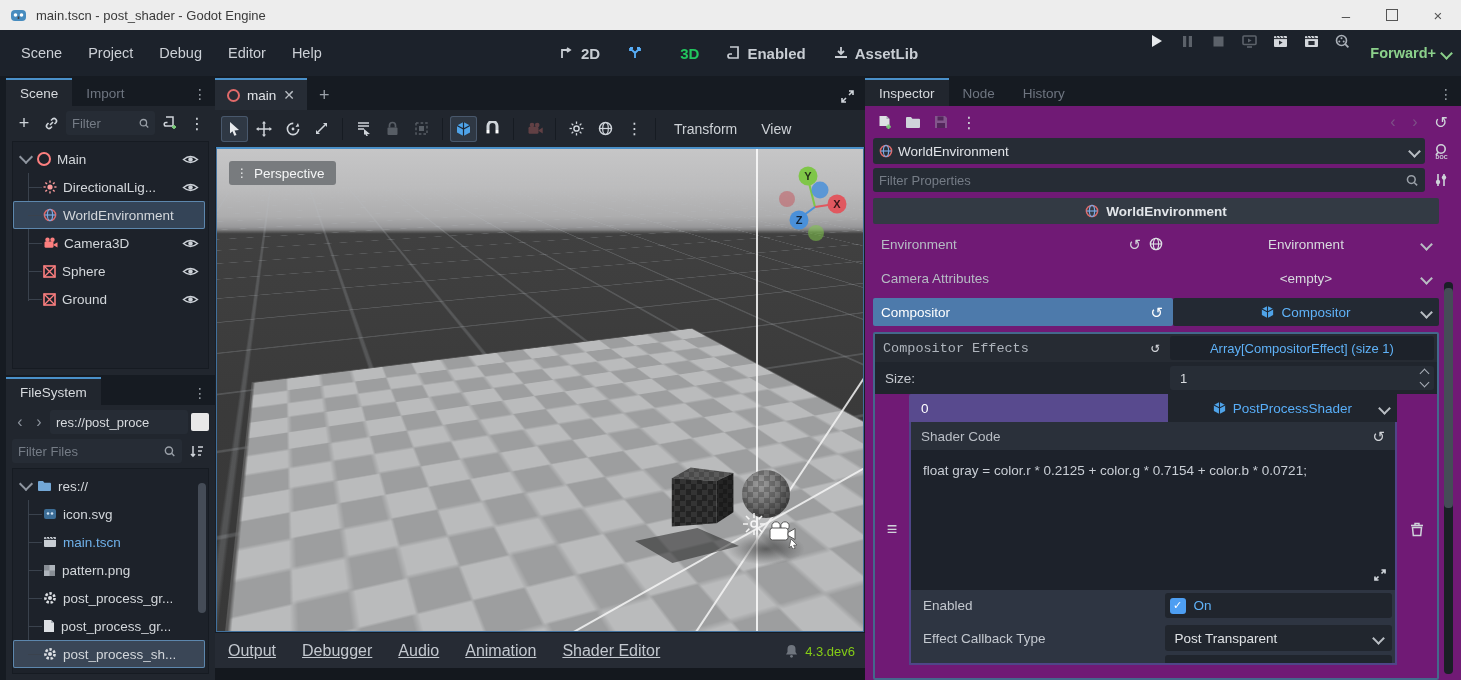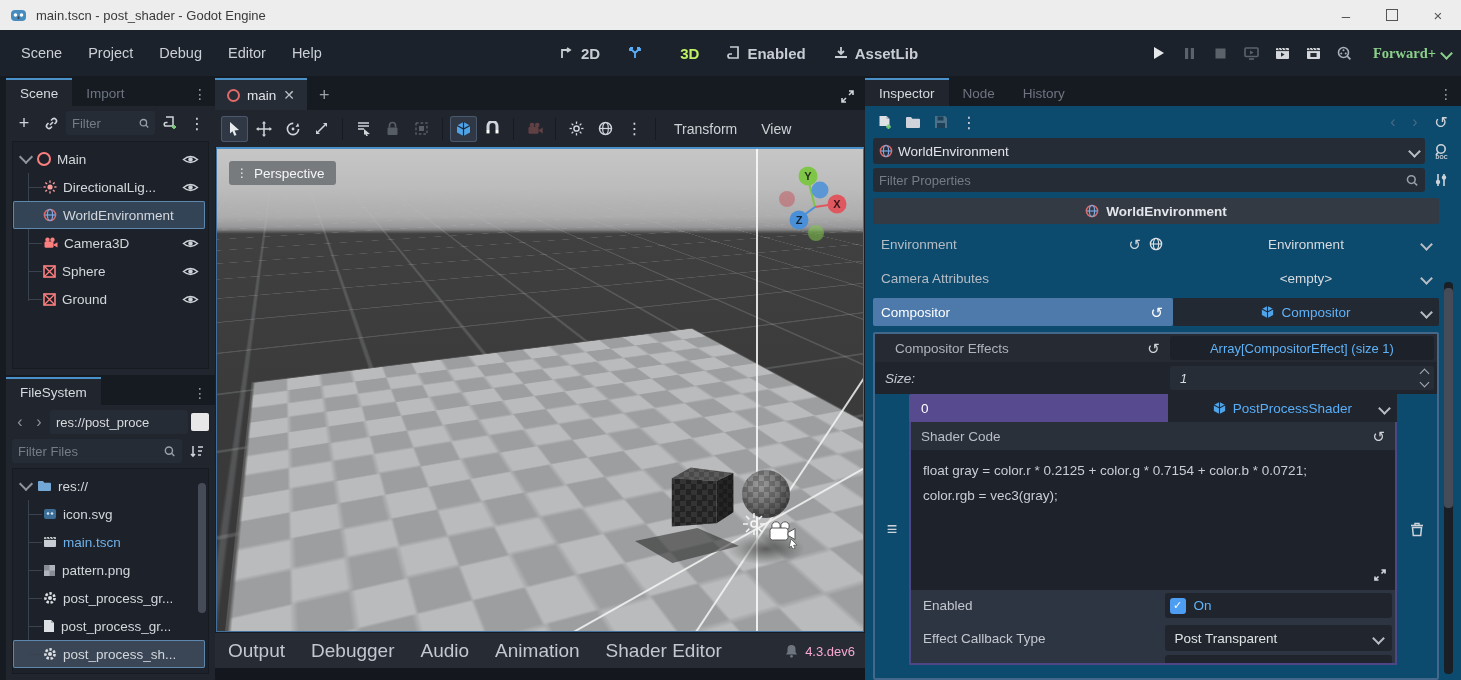--- a/index.html
+++ b/index.html
@@ -15,22 +15,22 @@
   .titlebar .wtitle{font-size:13px;color:#3a3a3a;}
   .wcontrols{margin-left:auto;display:flex;height:100%;}
   .wbtn{width:46px;height:100%;display:flex;align-items:center;justify-content:center;color:#555;font-size:15px;}
   .maxbox{width:10px;height:10px;border:1.2px solid #555;}
   
   .menubar{position:absolute;left:0;top:30px;right:0;height:46px;background:#1c222b;}
   .menus{position:absolute;left:8px;top:0;height:46px;display:flex;align-items:center;}
   .menu-item{padding:0 13px;font-size:14.5px;color:#ccd0d6;cursor:default;}
   .workspaces{position:absolute;left:560px;top:0;height:46px;display:flex;align-items:center;gap:28px;}
   .ws{display:flex;align-items:center;gap:7px;font-size:15px;font-weight:bold;color:#c8cdd3;}
-  .ws.active{color:#bef264;gap:38px;}
-  .runbar{position:absolute;right:10px;top:0;height:46px;display:flex;align-items:center;gap:9px;font-family:Liberation Serif, serif;}
+  .ws.active{color:#22c55e;gap:38px;}
+  .runbar{position:absolute;right:10px;top:0;height:46px;display:flex;gap:9px;}
   .runbtn{width:22px;height:22px;display:flex;align-items:center;justify-content:center;}
   .renderer{display:flex;align-items:center;gap:6px;color:#8bd08b;font-weight:bold;font-size:14.5px;margin-left:8px;}
   .chev{width:7px;height:7px;border-right:2px solid #b8bdc3;border-bottom:2px solid #b8bdc3;transform:rotate(45deg);display:inline-block;flex:none;}
   .chev.green{border-color:#8bd08b;}
   
   .main{position:absolute;left:0;top:76px;right:0;bottom:0;}
   
   .leftdock{position:absolute;left:0;top:0;bottom:0;width:215px;background:#161b22;padding-left:6px;box-sizing:border-box;display:flex;flex-direction:column;}
   .tabsrow{height:30px;background:#161b22;display:flex;align-items:flex-end;flex:none;}
   .dtab{height:28px;display:flex;align-items:center;padding:0 14px;font-size:13.5px;color:#6e7580;border-top:2px solid transparent;box-sizing:border-box;}
@@ -97,44 +97,44 @@
     background:repeating-conic-gradient(rgba(0,0,0,.20) 0% 25%,rgba(0,0,0,0) 25% 50%),
                radial-gradient(circle at 38% 30%,#9c9c9c,#777 40%,#4a4a4a 72%,#2e2e2e 100%);
     background-size:11px 11px,100% 100%;}
   .pill{position:absolute;left:12px;top:12px;height:24px;background:rgba(116,119,122,.95);border-radius:3px;
     display:flex;align-items:center;gap:6px;padding:0 11px 0 7px;color:#f4f5f6;font-size:13.5px;}
   .pill .pdots{color:#eceded;font-size:12px;letter-spacing:0;}
   .gizmo{position:absolute;right:14px;top:8px;}
   .lightgizmo{position:absolute;left:524px;top:362px;}
   .camcursor{position:absolute;left:546px;top:370px;}
   .bottombar{position:absolute;left:0;right:0;top:556px;height:36px;background:#262b34;display:flex;align-items:center;border-top:1px solid #161b22;}
-  .bbtab{padding:0 13px;font-size:19px;color:#c3c8cf;}
-  .bbright{margin-left:auto;display:flex;align-items:center;gap:7px;padding-right:10px;color:#f9a8d4;font-size:13px;}
+  .bbtab{padding:0 13px;font-size:16px;color:#c3c8cf;text-decoration:underline;}
+  .bbright{margin-left:auto;display:flex;align-items:center;gap:7px;padding-right:10px;color:#84cc16;font-size:13px;}
   .bedge{position:absolute;left:0;right:0;top:592px;bottom:0;background:#14181e;}
   
-  .rightdock{position:absolute;left:865px;top:0;right:0;bottom:0;background:#0c4a6e;display:flex;flex-direction:column;}
+  .rightdock{position:absolute;left:865px;top:0;right:0;bottom:0;background:#701a75;display:flex;flex-direction:column;}
   .itoolbar{display:flex;align-items:center;gap:4px;padding:4px 8px 2px 8px;flex:none;}
   .itoolbar .right{margin-left:auto;display:flex;align-items:center;gap:6px;}
   .noderow,.filterrow{display:flex;align-items:center;gap:4px;padding:2px 8px;flex:none;}
   .props{flex:1;margin:4px 22px 0 8px;position:relative;min-height:0;display:flex;flex-direction:column;}
   .pheader{height:26px;background:#333a44;border-radius:2px;display:flex;align-items:center;justify-content:center;gap:7px;font-size:13.5px;font-weight:bold;color:#e2e5e9;flex:none;}
   .prow{height:28px;margin-top:6px;display:flex;align-items:center;flex:none;}
   .plabel{flex:1;display:flex;align-items:center;gap:8px;padding-left:8px;font-size:13.5px;color:#b6bcc4;min-width:0;}
   .plabel .ricons{margin-left:auto;display:flex;align-items:center;gap:8px;padding-right:10px;}
   .pvalue{width:47%;display:flex;align-items:center;justify-content:center;gap:7px;position:relative;font-size:13.5px;color:#d8dbdf;flex:none;}
   .pvalue .chev{position:absolute;right:8px;}
   .comp-label{background:#4d7aab;border-radius:2px;height:28px;color:#fff;}
   .comp-label .ricons .rv{color:#fff;}
   .comp-value{background:#232933;border-radius:2px;height:28px;color:#5fb2f8;}
   .effects-group{margin-top:6px;border:2px solid #44688c;border-radius:2px;flex:1;min-height:0;overflow:hidden;display:flex;flex-direction:column;}
   .effrow{height:28px;display:flex;align-items:center;background:#262b33;flex:none;}
-  .efflabel{flex:1;display:flex;align-items:center;font-size:13.5px;color:#aeb4bc;padding-left:20px;}
+  .efflabel{flex:1;display:flex;align-items:center;font-size:13.5px;color:#aeb4bc;padding-left:8px;font-family:Liberation Mono, monospace;}
   .efflabel .rv{margin-left:auto;margin-right:10px;}
   .arrbtn{width:47%;height:24px;margin-right:3px;background:#1d222a;border-radius:3px;display:flex;align-items:center;justify-content:center;font-size:13px;color:#5fb2f8;flex:none;}
-  .sizerow{height:32px;display:flex;align-items:center;background:#20252d;flex:none;font-style:italic;}
+  .sizerow{height:32px;display:flex;align-items:center;background:#20252d;flex:none;}
   .sizerow .plabel{color:#c6cad0;padding-left:10px;}
   .numfield{width:47%;height:24px;background:#272d36;border-radius:3px;display:flex;align-items:center;padding-left:10px;box-sizing:border-box;font-size:13px;color:#d8dbdf;margin-right:3px;flex:none;}
   .stepper{margin-left:auto;margin-right:6px;display:flex;flex-direction:column;gap:2px;}
   .stepper i{width:6px;height:6px;border-right:1.8px solid #a9afb8;border-bottom:1.8px solid #a9afb8;display:block;}
   .stepper .up{transform:rotate(-135deg);}
   .stepper .dn{transform:rotate(45deg);}
   .itemwrap{display:flex;flex:1;min-height:0;flex:none;}
   .gut{width:34px;display:flex;align-items:center;justify-content:center;color:#cfd3d8;flex:none;}
   .gut.r{width:40px;}
   .itemcontent{flex:1;min-width:0;display:flex;flex-direction:column;}
@@ -875,21 +875,20 @@
                   <i class="chev"></i>
                 </div>
               </div>
               <div class="item-body">
                 <div class="shaderhdr">
                   <span>Shader Code</span>
                   <span class="rv">↺</span>
                 </div>
                 <div class="codearea">
                   <div>float gray = color.r * 0.2125 + color.g * 0.7154 + color.b * 0.0721;</div>
-                  <div>color.rgb = vec3(gray);</div>
                   <span class="expand">
                     <svg width="14" height="14" viewBox="0 0 14 14">
                         <g stroke="#cfd4da" stroke-width="1.7" fill="none">
                           <path d="M8.5 2 H12 V5.5 M12 2 L8.5 5.5"></path>
                           <path d="M5.5 12 H2 V8.5 M2 12 L5.5 8.5"></path>
                         </g>
                       </svg>
                     </span>
                 </div>
                 <div class="subrow">

